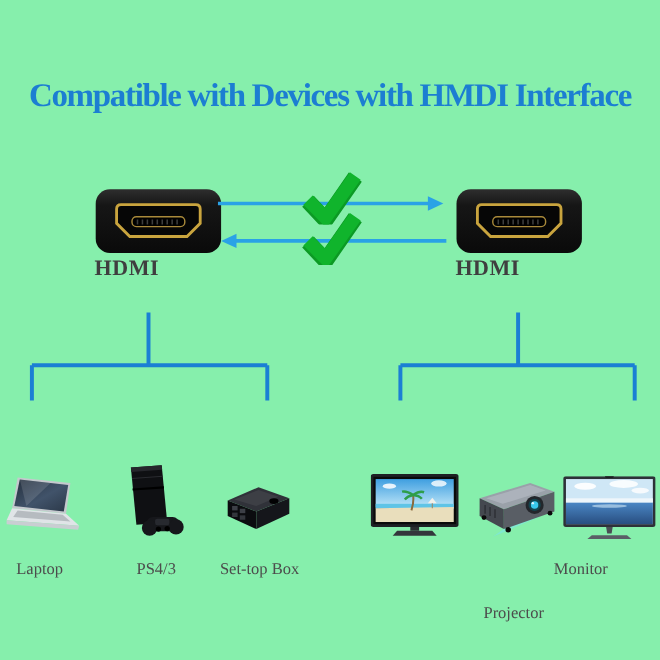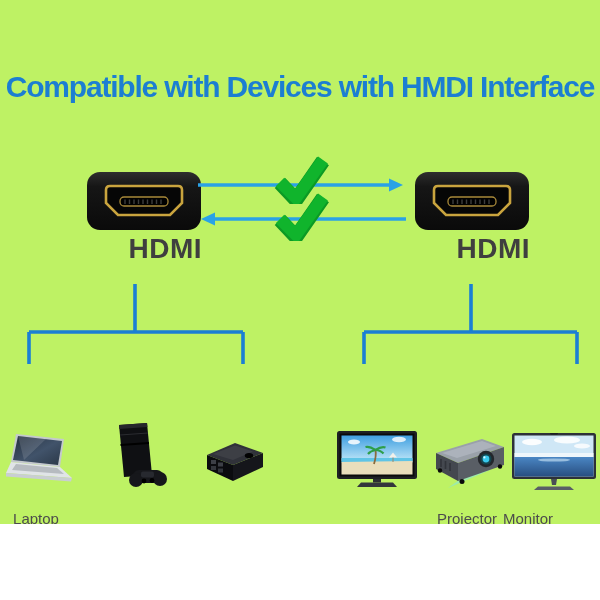--- a/index.html
+++ b/index.html
@@ -1,28 +1,28 @@
 <!DOCTYPE html>
 <html><head>
 <meta charset="utf-8">
 <style>
   html,body{margin:0;padding:0;background:#ffffff;}
   #canvas{
-    position:relative;width:600px;height:524px;background:#bef264;overflow:hidden;
-    font-family:Liberation Sans, sans-serif;
+    position:relative;width:600px;height:600px;background:#86efac;overflow:hidden;
+    font-family:Liberation Serif, serif;
   }
   .abs{position:absolute;}
   #title{
     top:70px;left:0;width:600px;text-align:center;
     font-size:30px;font-weight:bold;letter-spacing:-1.2px;color:#1c7ed2;
     white-space:nowrap;
   }
   .hdmi-label{
-    top:233px;width:116px;text-align:right;
-    font-size:28px;font-weight:bold;color:#3f3f3f;letter-spacing:0.5px;
+    top:233px;width:116px;text-align:left;
+    font-size:20px;font-weight:bold;color:#3f3f3f;letter-spacing:0.5px;
   }
   .dev-label{
     top:510px;width:90px;text-align:center;
     font-size:15px;color:#4c4c4c;white-space:nowrap;
   }
 </style>
 </head>
 <body>
 
 <div id="canvas">
@@ -201,16 +201,18 @@
     <ellipse cx="70" cy="13" rx="8" ry="2.6" fill="#ffffff" opacity="0.8"></ellipse>
     <rect x="2.5" y="20" width="79" height="4" fill="#eef6fb"></rect>
     <rect x="2.5" y="24" width="79" height="19.5" fill="url(#monSea)"></rect>
     <ellipse cx="42" cy="27" rx="16" ry="1.6" fill="#bcd8ee" opacity="0.7"></ellipse>
     <rect x="38" y="-1.5" width="8" height="3" rx="1.5" fill="#1b1d21"></rect>
     <polygon points="39,46 45,46 44,52 40,52" fill="#4a4e55"></polygon>
     <polygon points="26,53.5 58,53.5 62,57 22,57" fill="#5a5e66"></polygon>
   </svg>
 
   <div class="abs dev-label" style="left:-9px;">Laptop</div>
-  <div class="abs dev-label" style="left:422px;">Projector</div>
+  <div class="abs dev-label" style="left:97px;">PS4/3</div>
+  <div class="abs dev-label" style="left:191px;">Set-top Box</div>
+  <div class="abs dev-label" style="left:422px;margin-top:40px;">Projector</div>
   <div class="abs dev-label" style="left:483px;">Monitor</div>
 
 </div>
 
 </body></html>

